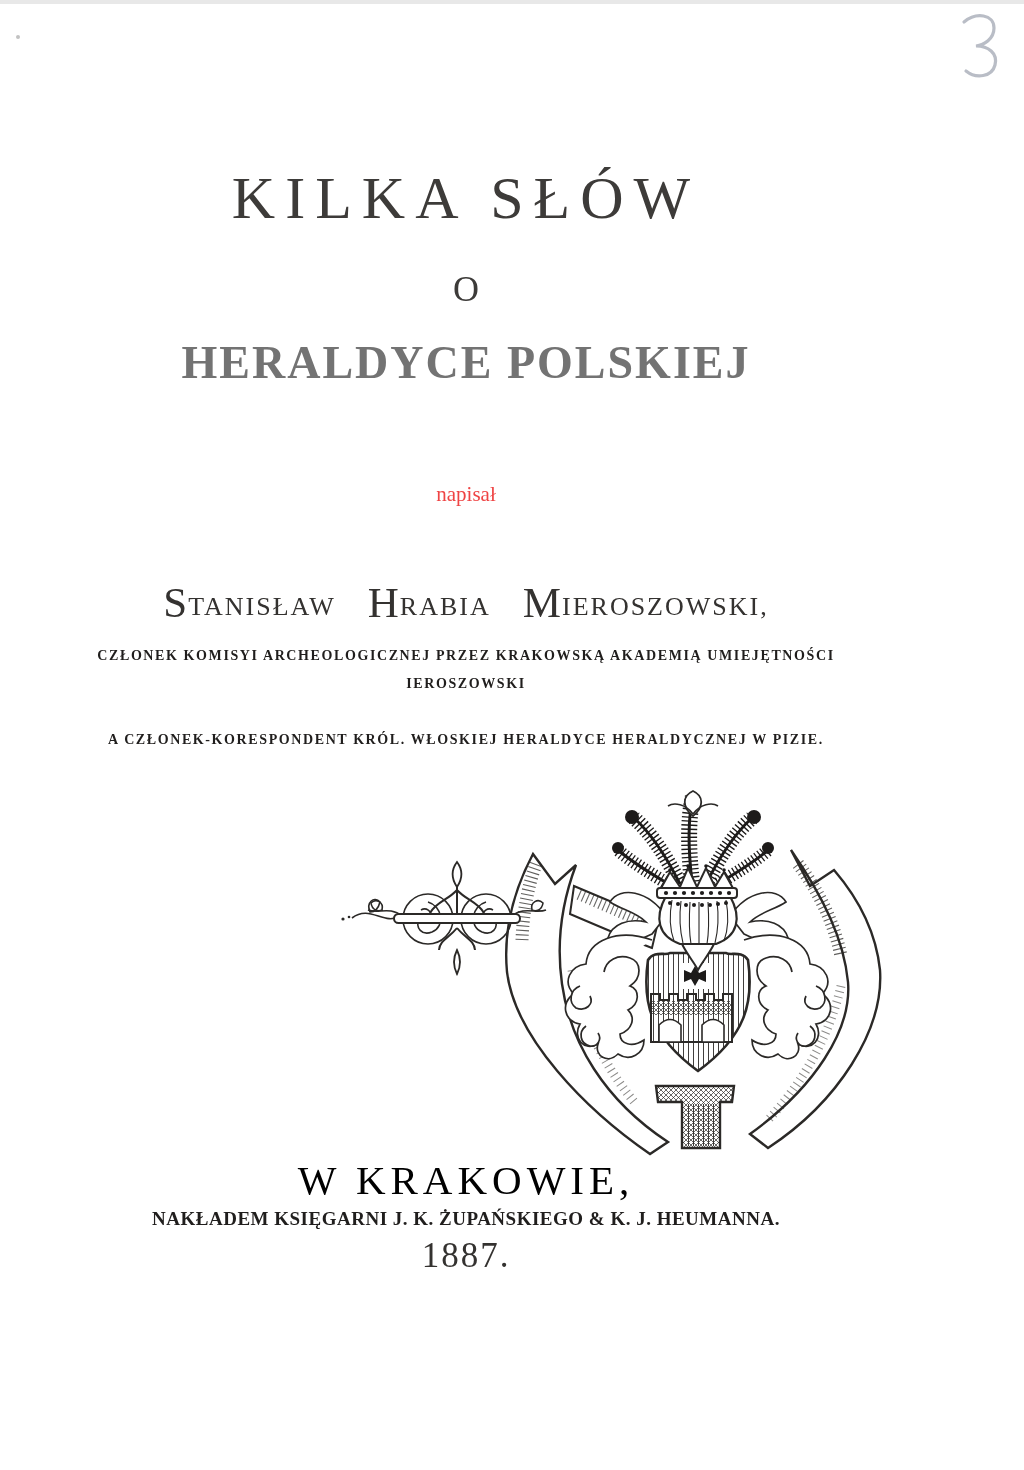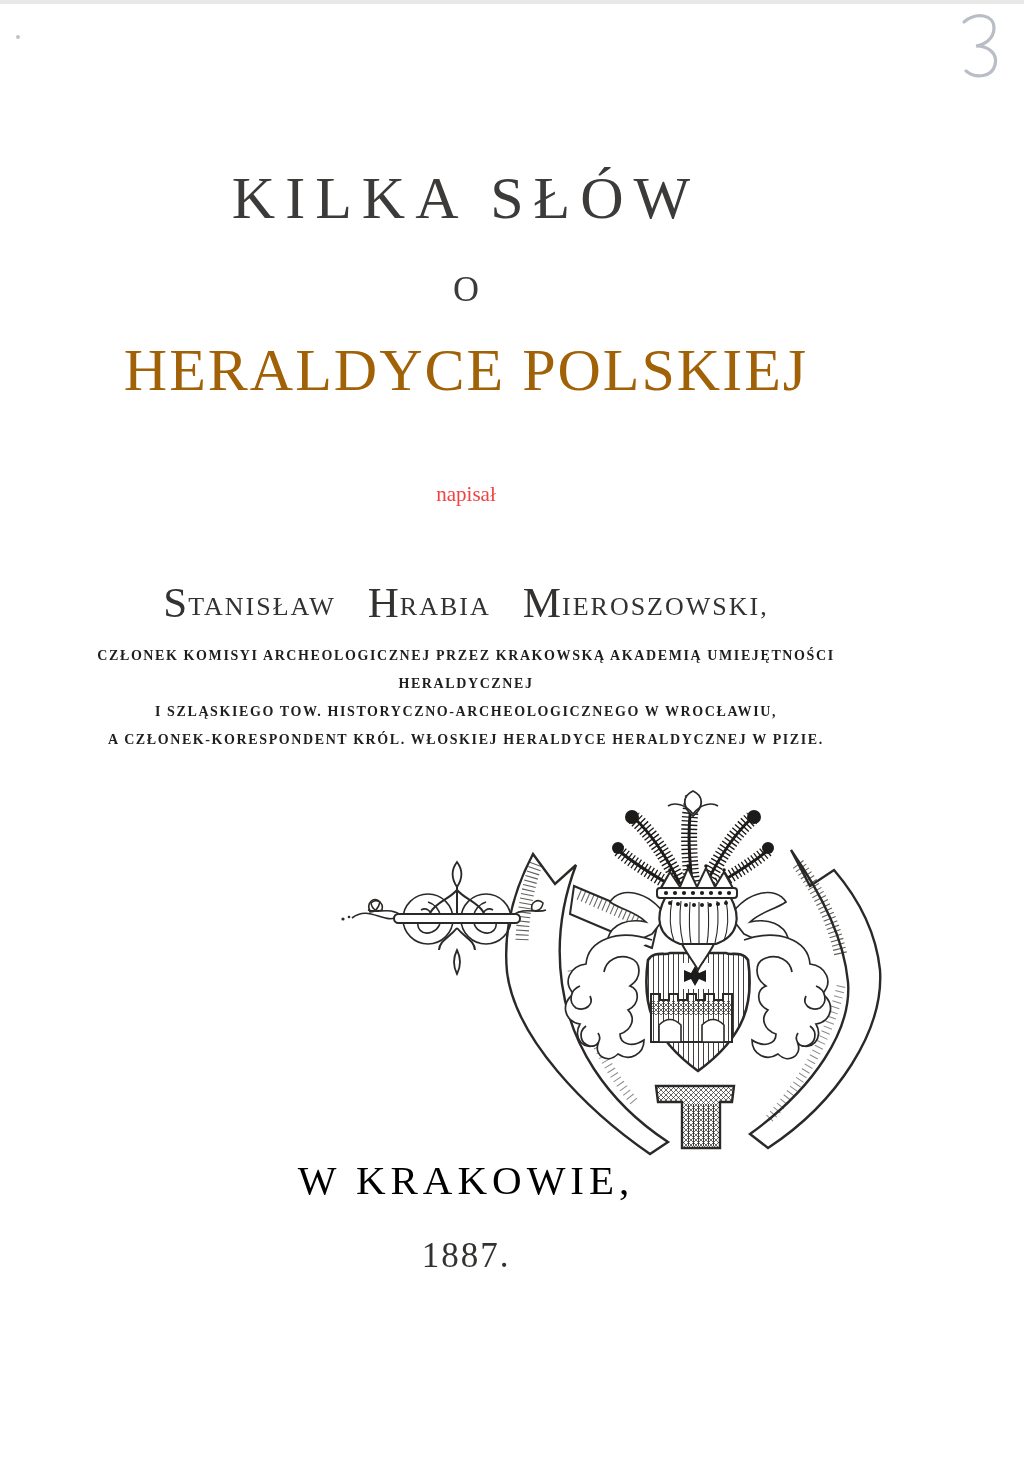--- a/index.html
+++ b/index.html
@@ -4,21 +4,21 @@
 <style>
   html,body{margin:0;padding:0;background:#e8e8e8;}
   .page{
     position:relative;width:1024px;height:1470px;margin:4px auto;
     background:#ffffff;overflow:hidden;
     font-family:"Liberation Serif", serif;color:#2b2927;
   }
   .col{position:absolute;left:6px;width:920px;text-align:center;}
   .title-main{top:160px;font-size:60px;letter-spacing:10px;color:#3d3b39;font-weight:400;}
   .title-o{top:264px;font-size:36px;color:#3d3b39;letter-spacing:0;}
-  .title-sub{top:332px;font-size:60px;letter-spacing:2px;color:#a16207;font-weight:400;white-space:nowrap;}
+  .title-sub{top:332px;font-size:46px;letter-spacing:2px;color:#737373;font-weight:700;white-space:nowrap;}
   .byline{top:478px;font-size:21px;color:#ef4444;}
   .author{top:574px;white-space:nowrap;color:#343230;}
   .author .word{display:inline-block;margin:0 14px;}
   .author .initial{font-size:43px;font-style:normal;letter-spacing:1px;}
   .author .rest{font-size:26px;letter-spacing:2px;vertical-align:2px;}
   .cred{font-size:14px;font-weight:700;letter-spacing:1.6px;color:#201e1d;white-space:nowrap;}
   .cred1{top:644px;}
   .cred2{top:672px;}
   .cred3{top:700px;}
   .cred4{top:728px;}
@@ -46,22 +46,21 @@
 
   <div class="col byline">napisał</div>
 
   <div class="col author">
     <span class="word"><span class="initial">S</span><span class="rest">TANISŁAW</span></span>
     <span class="word"><span class="initial">H</span><span class="rest">RABIA</span></span>
     <span class="word"><span class="initial">M</span><span class="rest">IEROSZOWSKI,</span></span>
   </div>
 
   <div class="col cred cred1">CZŁONEK KOMISYI ARCHEOLOGICZNEJ PRZEZ KRAKOWSKĄ AKADEMIĄ UMIEJĘTNOŚCI</div>
-  <div class="col cred cred2">HERALDYCZNEJ</div>
-  <div class="col cred cred3">I SZLĄSKIEGO TOW. HISTORYCZNO-ARCHEOLOGICZNEGO W WROCŁAWIU,</div>
+  <div class="col cred cred2">IEROSZOWSKI</div>
   <div class="col cred cred4">A CZŁONEK-KORESPONDENT KRÓL. WŁOSKIEJ HERALDYCE HERALDYCZNEJ W PIZIE.</div>
 
   <svg class="artwork" viewBox="0 0 552 384">
     <defs>
       <pattern id="vh" width="5" height="5" patternUnits="userSpaceOnUse">
         <path d="M2.5,0 V5" stroke="#2b2927" stroke-width="0.9"></path>
       </pattern>
       <pattern id="xh" width="5" height="5" patternUnits="userSpaceOnUse">
         <path d="M0,0 L5,5 M5,0 L0,5" stroke="#2b2927" stroke-width="0.7"></path>
       </pattern>
@@ -195,15 +194,16 @@
     </g>
 
     <g>
       <path d="M320,296 L398,296 L396,312 L384,312 L384,358 L346,358 L346,312 L322,312 Z" fill="#ffffff"></path>
       <path d="M320,296 L398,296 L396,312 L384,312 L384,358 L346,358 L346,312 L322,312 Z" fill="url(#xh)" stroke="#2b2927" stroke-width="2.4"></path>
       <rect x="348" y="314" width="34" height="42" fill="url(#vh)"></rect>
     </g>
   </svg>
 
   <div class="col imprint-city">W KRAKOWIE,</div>
+  <div class="col imprint-pub">NAKŁADEM KSIĘGARNI J. K. ŻUPAŃSKIEGO &amp; K. J. HEUMANNA.</div>
   <div class="col imprint-year">1887.</div>
 
 </div>
 
 </body></html>

